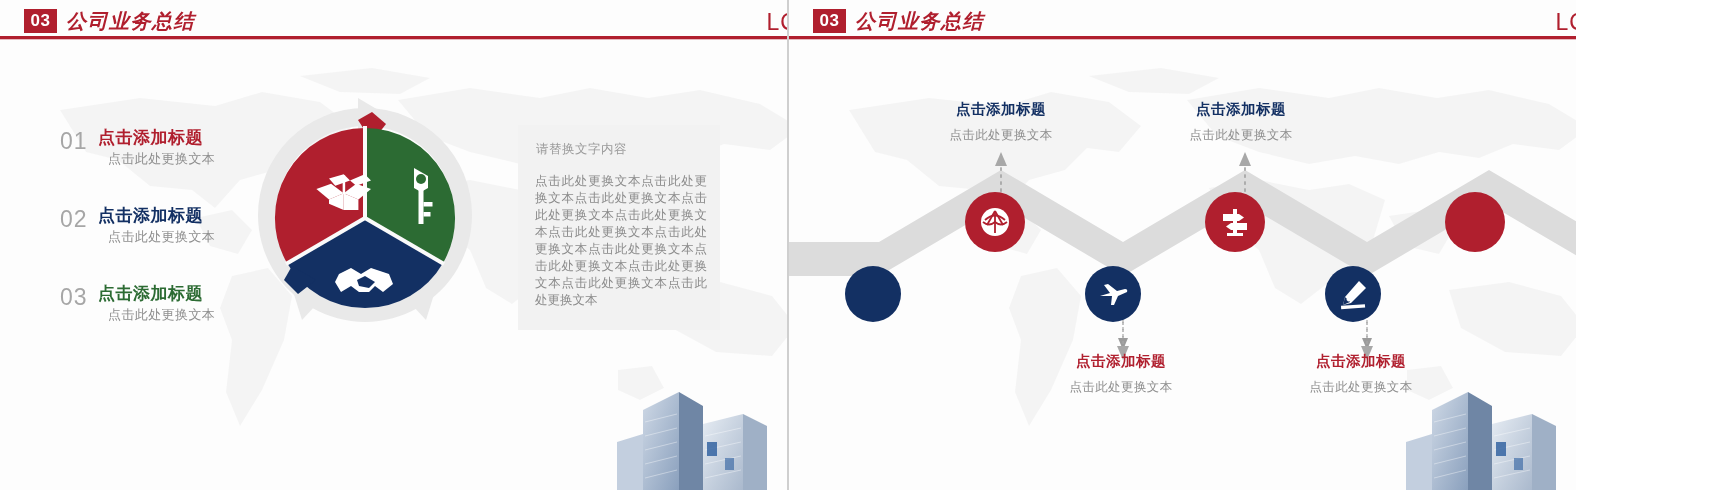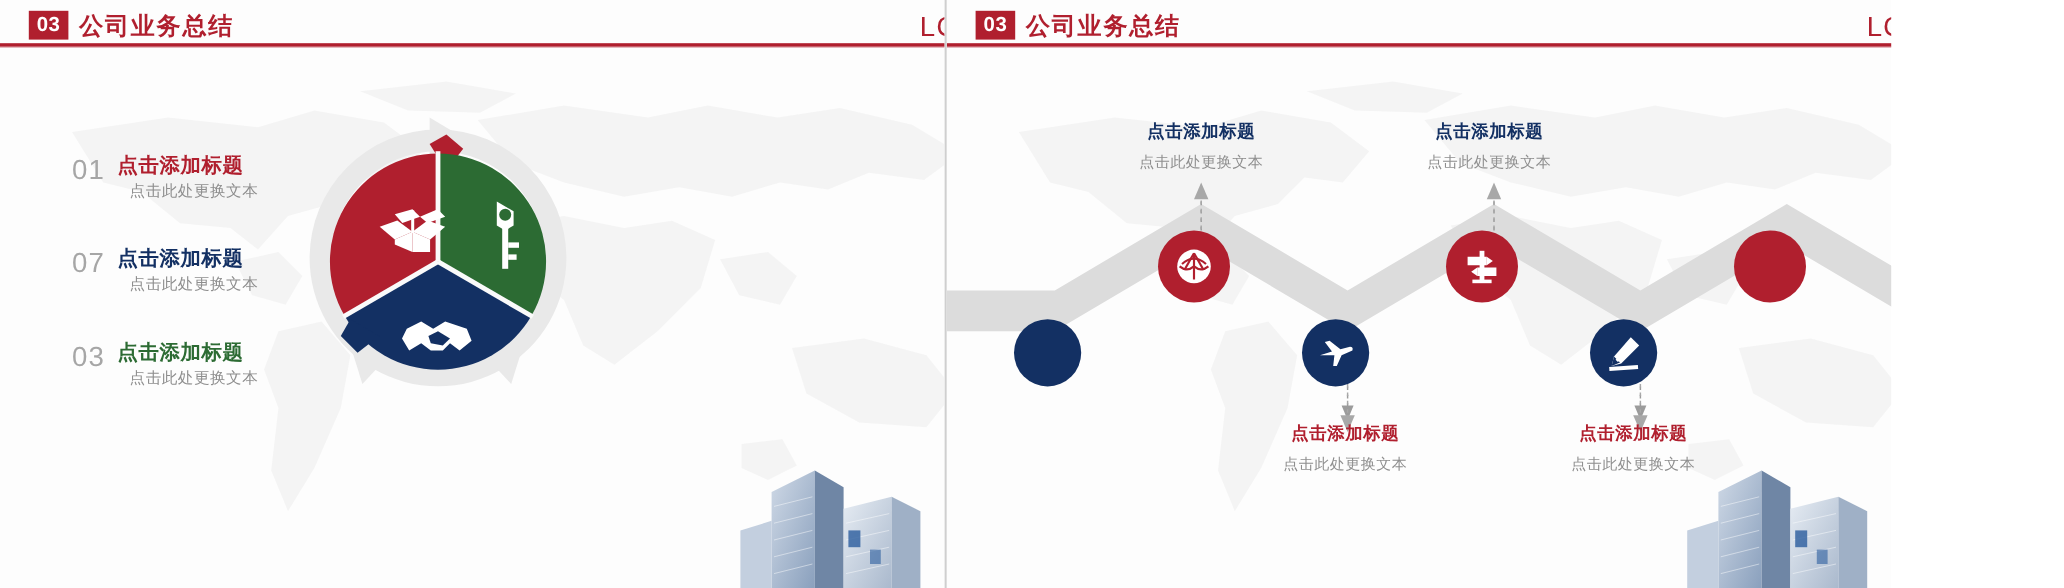--- a/index.html
+++ b/index.html
@@ -8,21 +8,21 @@
   .slide{position:relative;width:859px;height:490px;background:#fdfdfd;overflow:hidden;}
   .divider{width:2px;height:490px;background:#cfcfcf;flex:0 0 2px;}
 
   
   .worldmap{position:absolute;left:0;top:40px;width:859px;height:450px;opacity:.5;pointer-events:none;}
 
   
   .hdr{position:absolute;left:0;top:0;width:859px;height:40px;}
   .badge{position:absolute;left:24px;top:9px;width:33px;height:24px;background:#b01f2e;
          color:#fff;font-size:17px;font-weight:bold;line-height:24px;text-align:center;letter-spacing:.5px;}
-  .hdr-title{position:absolute;left:66px;top:8px;font-size:20px;font-weight:bold;color:#b01f2e;letter-spacing:1.5px;}
+  .hdr-title{position:absolute;left:66px;top:8px;font-size:20px;font-weight:bold;color:#b01f2e;letter-spacing:1.5px;font-style:italic;}
   .hdr-logo{position:absolute;right:22px;top:9px;font-size:23px;color:#b01f2e;letter-spacing:1px;}
   .hdr-rule{position:absolute;left:0;top:36px;width:859px;height:3px;background:#b01f2e;}
   .hdr-rule2{position:absolute;left:0;top:39px;width:859px;height:1px;background:#e6b9bf;}
 
   
   .list-item{position:absolute;left:60px;width:220px;}
   .li-num{position:absolute;left:0;top:2px;font-size:23px;color:#a6a6a6;letter-spacing:1px;}
   .li-title{position:absolute;left:38px;top:0;font-size:17px;font-weight:bold;letter-spacing:.5px;white-space:nowrap;}
   .li-sub{position:absolute;left:48px;top:24px;font-size:13px;color:#8e8e8e;letter-spacing:.4px;white-space:nowrap;}
 
@@ -73,21 +73,21 @@
       <div class="hdr-rule"></div>
       <div class="hdr-rule2"></div>
     </div>
 
     <div class="list-item" style="top:126px">
       <span class="li-num">01</span>
       <span class="li-title" style="color:#b01f2e">点击添加标题</span>
       <span class="li-sub">点击此处更换文本</span>
     </div>
     <div class="list-item" style="top:204px">
-      <span class="li-num">07</span>
+      <span class="li-num">02</span>
       <span class="li-title" style="color:#133063">点击添加标题</span>
       <span class="li-sub">点击此处更换文本</span>
     </div>
     <div class="list-item" style="top:282px">
       <span class="li-num">03</span>
       <span class="li-title" style="color:#2c6b33">点击添加标题</span>
       <span class="li-sub">点击此处更换文本</span>
     </div>
 
     <div class="pie-wrap">
@@ -143,20 +143,24 @@
           <rect x="25.5" y="46" width="7" height="4.5"></rect>
         </g>
 
         <g fill="#ffffff" transform="translate(95,172)">
           <path d="M4 12 L16 6 L26 12 L36 6 L54 12 L58 22 L48 30 L40 24 L34 30 L24 30 L16 24 L6 30 L0 20 Z"></path>
           <path d="M22 18 L30 14 L40 20 L34 26 L24 24 Z" fill="#133063"></path>
         </g>
       </svg>
     </div>
 
+    <div class="txtpanel">
+      <div class="tp-head">请替换文字内容</div>
+      <div class="tp-body">点击此处更换文本点击此处更换文本点击此处更换文本点击此处更换文本点击此处更换文本点击此处更换文本点击此处更换文本点击此处更换文本点击此处更换文本点击此处更换文本点击此处更换文本点击此处更换文本</div>
+    </div>
 
     <svg class="bldg" viewBox="0 0 180 110">
       <defs>
         <linearGradient id="g1a" x1="0" y1="0" x2="1" y2="1">
           <stop offset="0" stop-color="#cfd9e6"></stop>
             <stop offset="1" stop-color="#8aa0bd"></stop>
         </linearGradient>
         <linearGradient id="g1b" x1="0" y1="0" x2="1" y2="1">
           <stop offset="0" stop-color="#e6ecf3"></stop>
             <stop offset="1" stop-color="#aab9cd"></stop>

